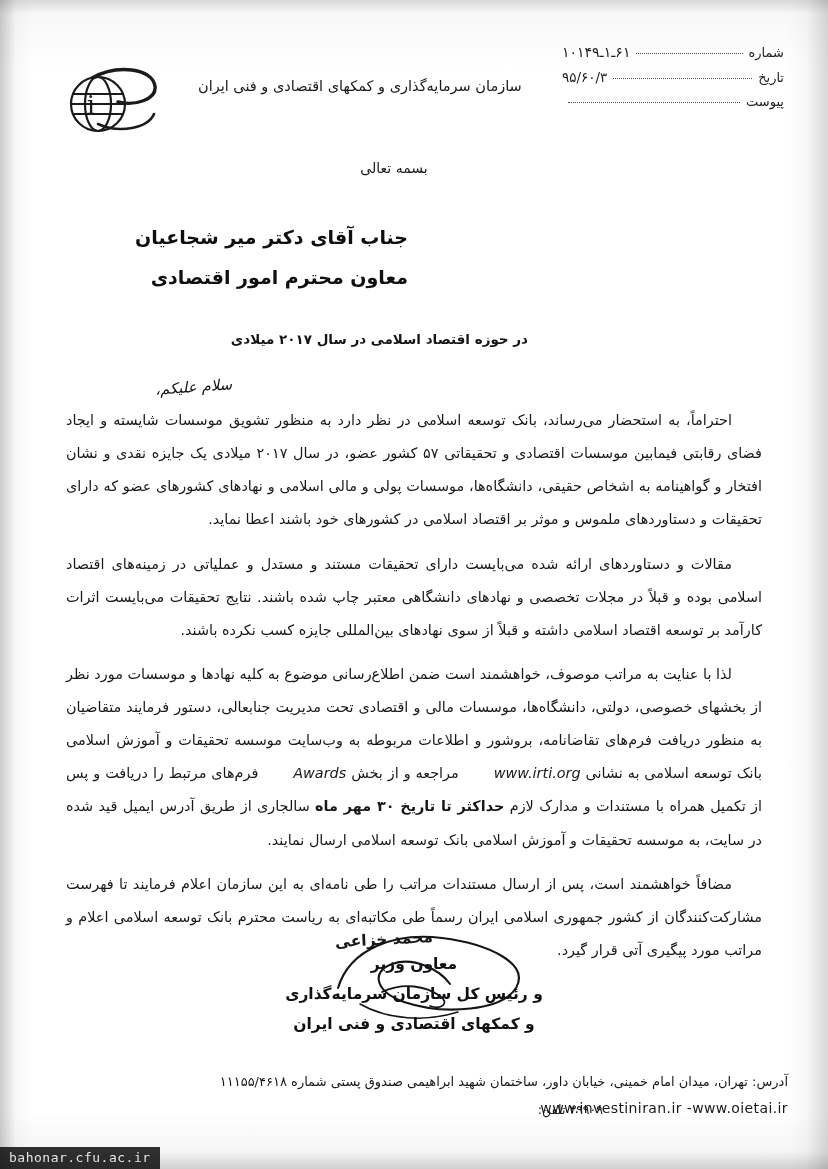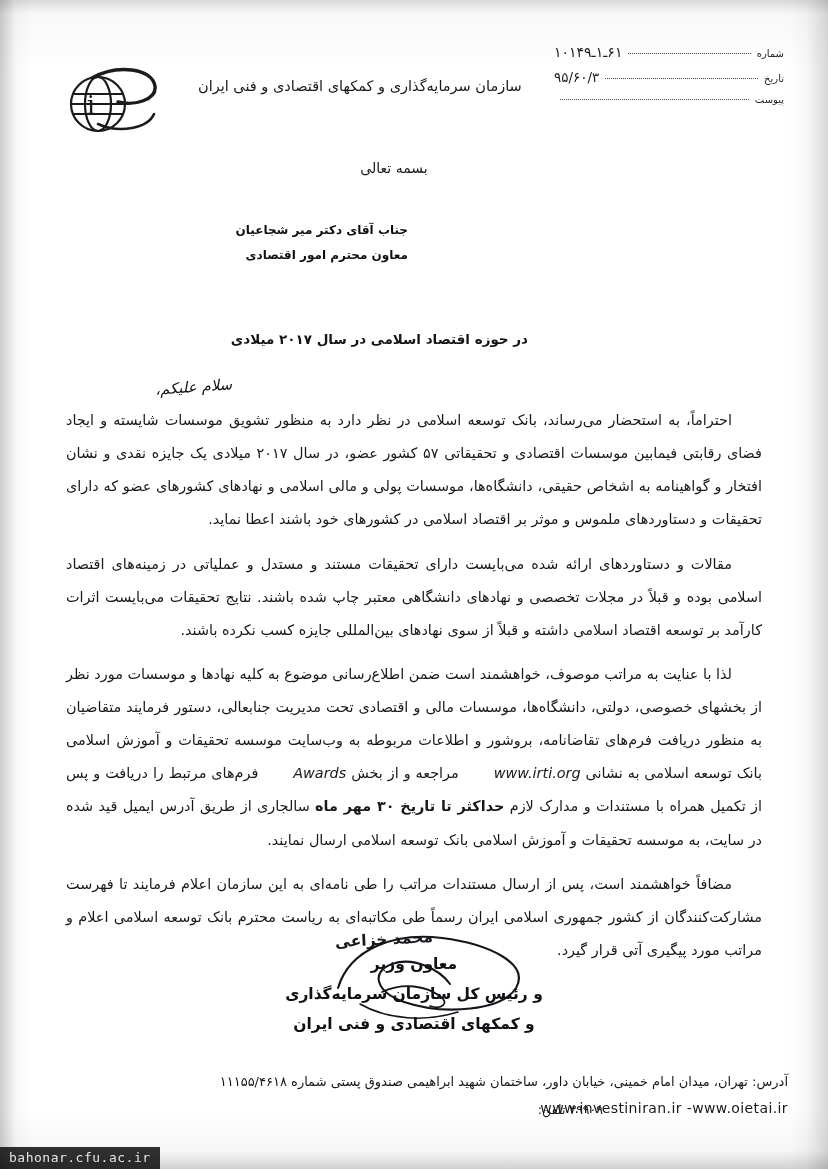--- a/index.html
+++ b/index.html
@@ -37,30 +37,31 @@
   }
   .ref-row {
     display: flex;
     justify-content: flex-start;
     align-items: baseline;
     gap: 4px;
     font-size: 13px;
     margin-bottom: 9px;
     white-space: nowrap;
   }
-  .ref-label { font-size: 10px; }
+  .ref-label { font-size: 13px; }
   .ref-dots {
     flex: 1;
     border-bottom: 1px dotted #4a4a4a;
     transform: translateY(-3px);
     margin: 0 2px;
   }
   .ref-value {
     font-size: 13.5px;
     letter-spacing: 0.5px;
+    margin-left: 8px;
   }
   .ref-row.first .ref-value { font-size: 14px; }
 
   .org-block {
     position: absolute;
     top: 72px;
     right: 300px;
     width: 330px;
     text-align: left;
     direction: rtl;
@@ -90,21 +91,21 @@
 
   
   .addressee {
     position: absolute;
     top: 218px;
     right: 420px;
     left: 96px;
     text-align: right;
     direction: rtl;
     font-weight: bold;
-    font-size: 12px;
+    font-size: 19px;
     line-height: 2.1;
     color: #0f1012;
   }
 
   .subject {
     position: absolute;
     top: 325px;
     right: 300px;
     left: 90px;
     text-align: right;

